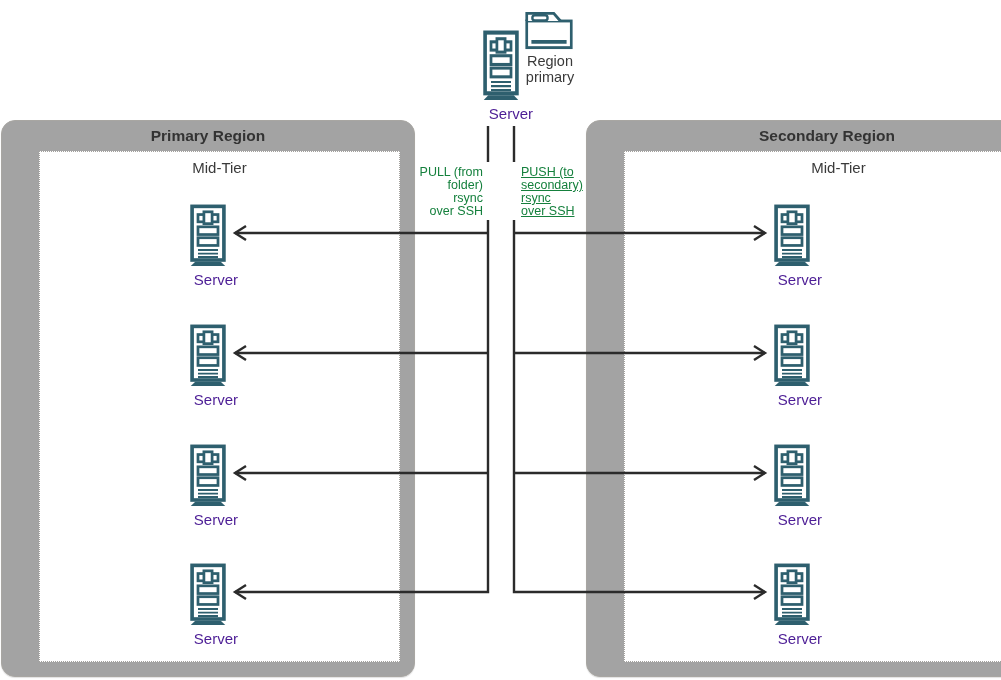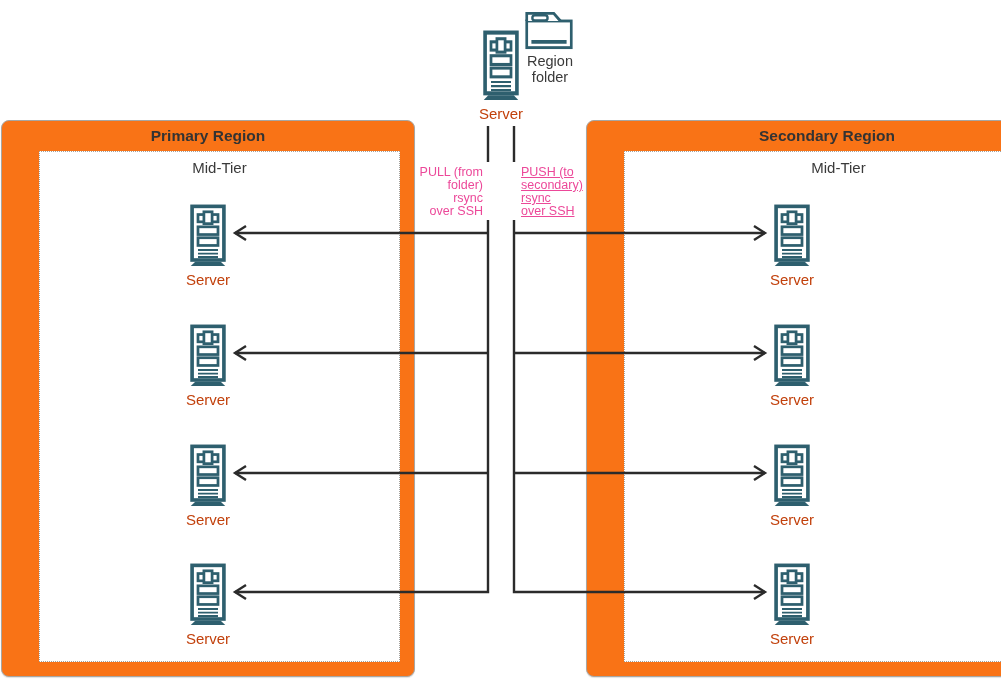--- a/index.html
+++ b/index.html
@@ -10,23 +10,23 @@
   }
   .canvas{
     position:relative;
     width:1001px;height:680px;
     background:#ffffff;
     overflow:hidden;
   }
   
   .region{
     position:absolute;
-    background:#f97316;
+    background:#a3a3a3;
     border:1px solid #a8a6a2;
-    border-radius:8px;
+    border-radius:14px;
     box-shadow:0 1px 1px rgba(0,0,0,0.12);
     box-sizing:border-box;
     padding-left:20px;
   }
   .region-title{
     position:absolute;
     top:6px;left:0;right:0;
     text-align:center;
     font-size:15.5px;
     font-weight:bold;
@@ -51,39 +51,40 @@
   .server-node{
     position:absolute;
     width:60px;
     text-align:center;
     z-index:6;
   }
   .server-node svg{display:block;margin:0 auto;}
   .node-label{
     margin-top:5px;
     font-size:15px;
-    color:#c2410c;
+    color:#4c1d95;
     white-space:nowrap;
+    text-align:right;
   }
   .top-node{width:64px;}
   .folder-icon-wrap{
     position:absolute;left:525px;top:11px;z-index:6;
   }
   .folder-label{
     position:absolute;left:512px;top:53px;width:76px;
     text-align:center;font-size:14.5px;line-height:16px;
     color:#3a3a3a;z-index:6;
   }
   
   .conn-label{
     position:absolute;
     top:166px;
     font-size:12.5px;
     line-height:13px;
-    color:#ec4899;
+    color:#15803d;
     z-index:6;
   }
   .conn-label.pull{right:518px;width:110px;text-align:right;}
   .conn-label.push{left:521px;width:120px;text-align:left;text-decoration:underline;}
   
   .overlay{
     position:absolute;left:0;top:0;z-index:5;
     pointer-events:none;
   }
   .hidden-defs{position:absolute;width:0;height:0;overflow:hidden;}
@@ -156,21 +157,21 @@
     <div class="node-label">Server</div>
   </div>
 
   <div class="folder-icon-wrap">
     <svg width="48" height="39" viewBox="0 0 50 41">
         <use href="#sym-folder"></use>
       </svg>
   </div>
   <div class="folder-label">
     <div>Region</div>
-    <div>folder</div>
+    <div>primary</div>
   </div>
 
   <div class="conn-label pull">
     <div>PULL (from</div>
     <div>folder)</div>
     <div>rsync</div>
     <div>over SSH</div>
   </div>
   <div class="conn-label push">
     <div>PUSH (to</div>

